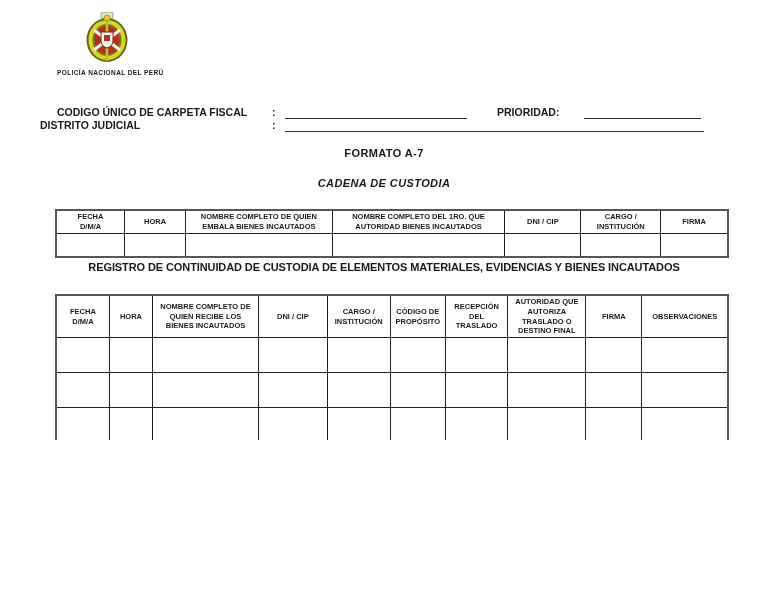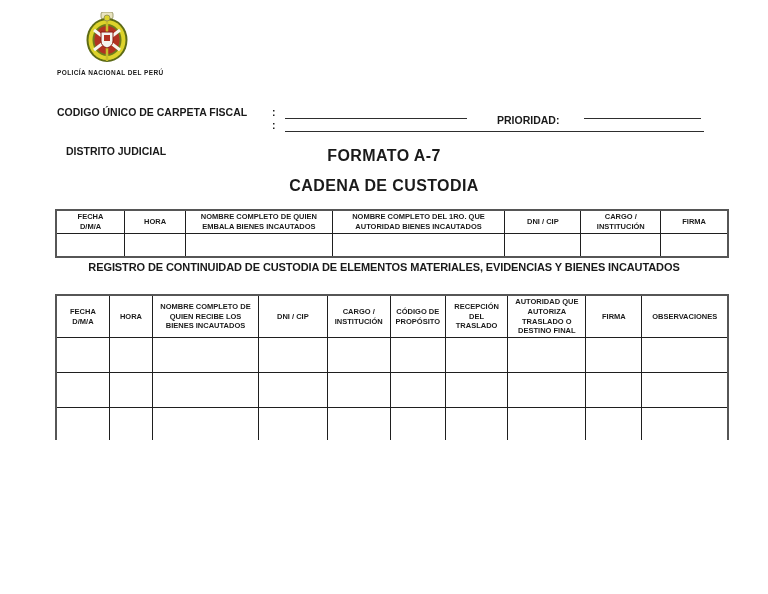--- a/index.html
+++ b/index.html
@@ -48,21 +48,21 @@
   }
   .fill-line {
     border-bottom: 1.5px solid #2e2e2e;
     height: 11px;
   }
 
   
   .doc-title {
     left: 0; right: 0;
     text-align: center;
-    font-size: 16px;
+    font-size: 11px;
     font-weight: bold;
     letter-spacing: 0.4px;
   }
 
   .section-heading {
     left: 0; right: 0;
     text-align: center;
     font-size: 11px;
     font-weight: bold;
     letter-spacing: -0.1px;
@@ -117,29 +117,29 @@
       <rect x="20" y="23" width="6" height="6" fill="#b23222"></rect>
       <circle cx="23" cy="6" r="3" fill="#ddd32b" stroke="#8a8a55" stroke-width="0.8"></circle>
     </svg>
   </div>
 
   <div class="abs org-name">POLICÍA NACIONAL DEL PERÚ</div>
 
   <div class="abs field-label" style="left:57px; top:106px;">CODIGO ÚNICO DE CARPETA FISCAL</div>
   <div class="abs field-colon" style="left:272px; top:106px;">:</div>
   <div class="abs fill-line" style="left:285px; top:107px; width:182px;"></div>
-  <div class="abs field-label" style="left:497px; top:114px;">PRIORIDAD:</div>
+  <div class="abs field-label" style="left:497px; top:106px;">PRIORIDAD:</div>
   <div class="abs fill-line" style="left:584px; top:107px; width:117px;"></div>
 
-  <div class="abs field-label" style="left:66px; top:119px;margin-top:26px;">DISTRITO JUDICIAL</div>
+  <div class="abs field-label" style="left:40px; top:119px;">DISTRITO JUDICIAL</div>
   <div class="abs field-colon" style="left:272px; top:119px;">:</div>
   <div class="abs fill-line" style="left:285px; top:120px; width:419px;"></div>
 
   <div class="abs doc-title" style="top:147px;">FORMATO A-7</div>
-  <div class="abs doc-title" style="top:177px;">CADENA DE CUSTODIA</div>
+  <div class="abs doc-title" style="top:177px;font-style:italic;">CADENA DE CUSTODIA</div>
 
   <table class="form-table" id="table-embalaje">
     <colgroup>
       <col style="width:10.2%">
         <col style="width:9.1%">
         <col style="width:21.8%">
       <col style="width:25.7%">
         <col style="width:11.3%">
         <col style="width:11.9%">
       <col style="width:10.0%">

